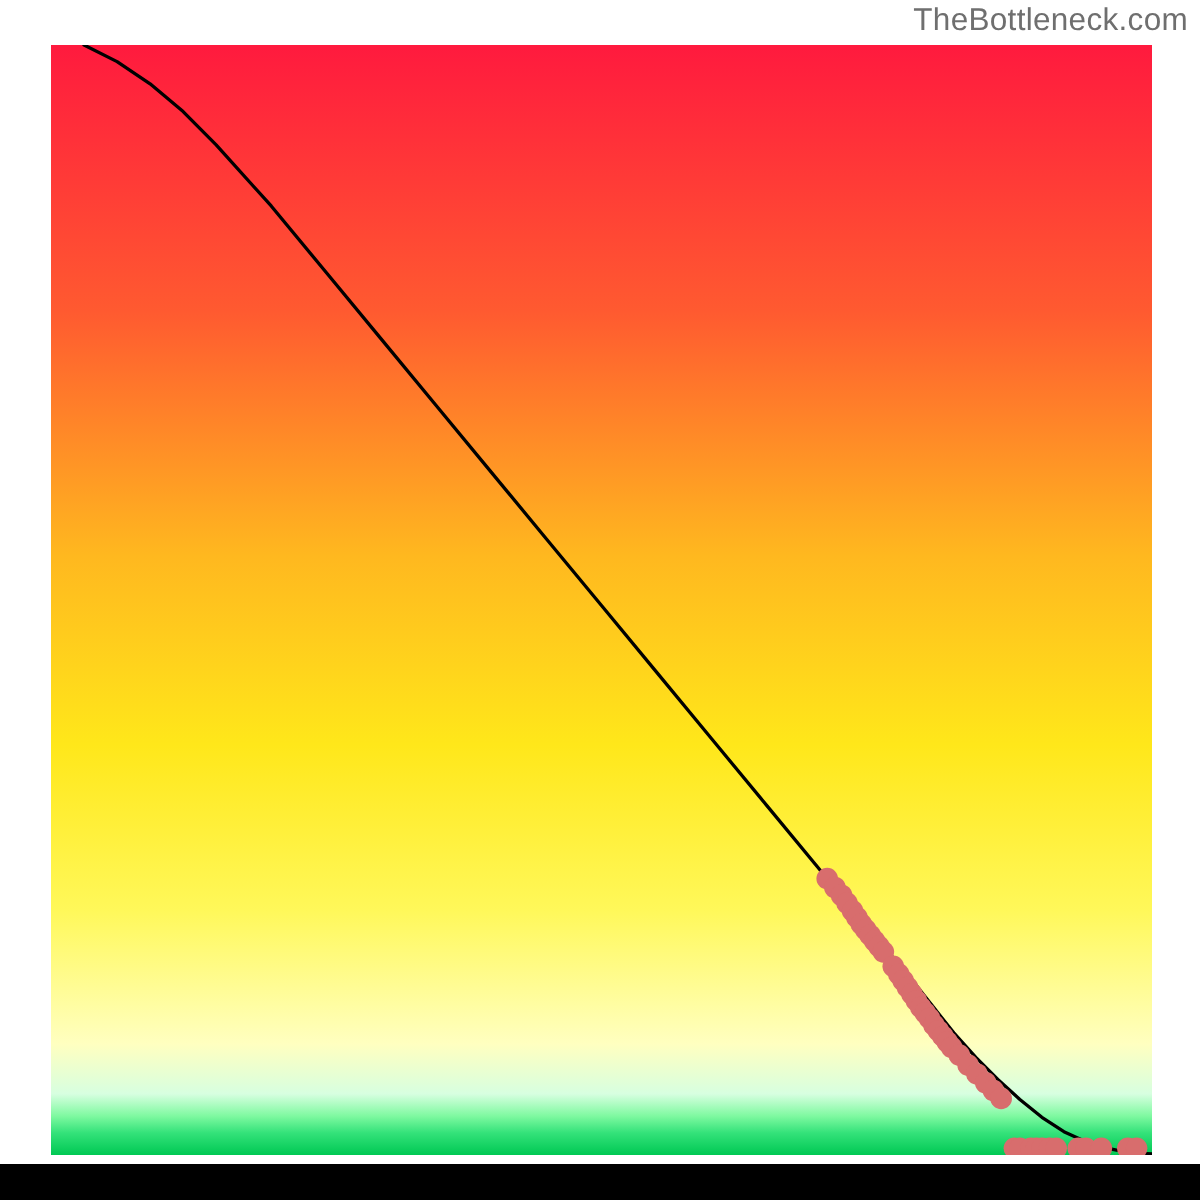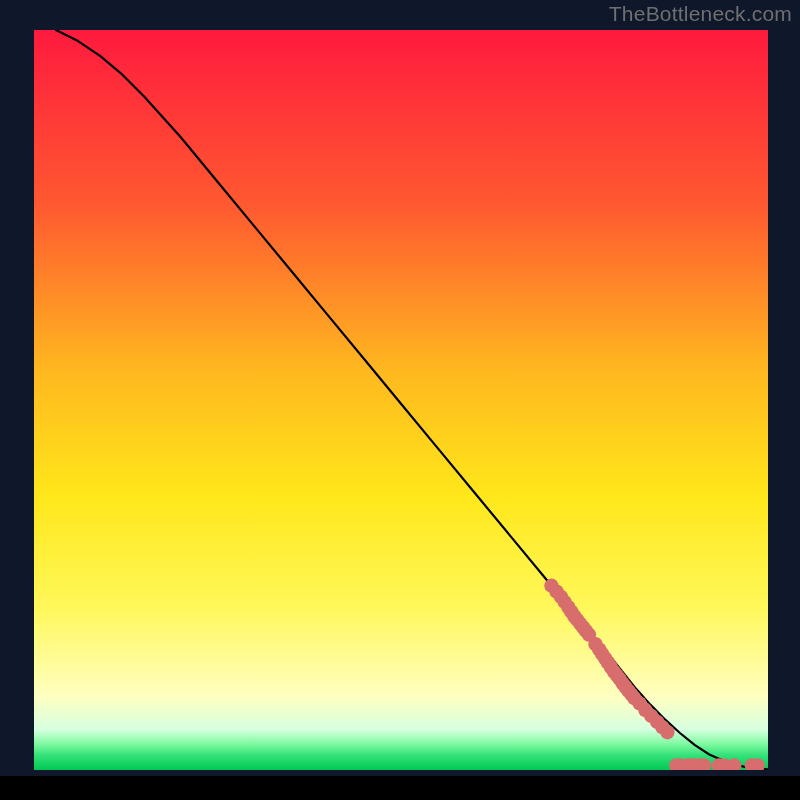--- a/index.html
+++ b/index.html
@@ -10,21 +10,21 @@
     background: #000;
     overflow: hidden;
     font-family: Arial, Helvetica, sans-serif;
   }
   .frame {
     position: absolute;
     left: 0;
     top: 0;
     width: 800px;
     height: 776px;
-    background: #0f172a;
+    background: #ffffff;
   }
   .watermark {
     position: absolute;
     top: 2px;
     right: 8px;
     color: #6f6f6f;
     font-size: 21px;
     letter-spacing: 0.2px;
     z-index: 10;
   }

